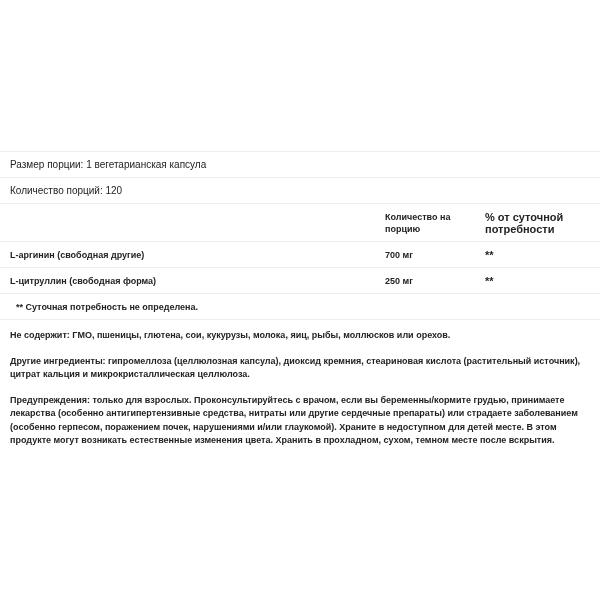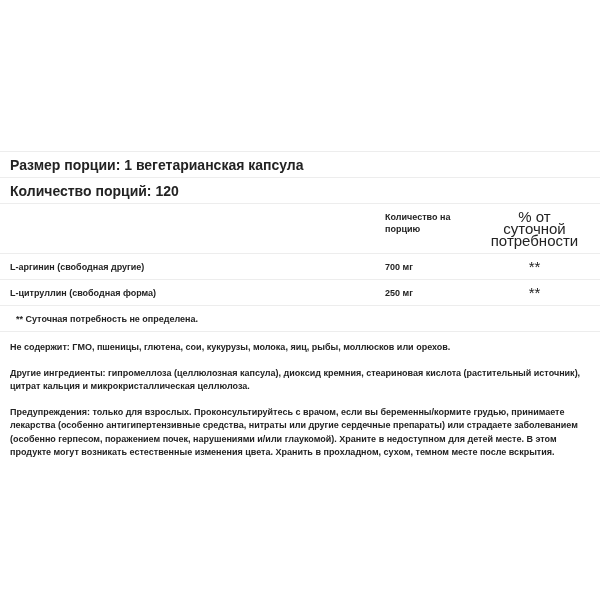--- a/index.html
+++ b/index.html
@@ -45,30 +45,29 @@
   }
   .col-amount {
     width: 100px;
     flex: 0 0 100px;
     font-size: 9px;
     font-weight: bold;
     line-height: 12px;
   }
   .col-dv {
     flex: 1 1 auto;
-    font-size: 15px;
-    font-weight: normal;
+    font-size: 11px;
+    font-weight: bold;
     line-height: 12px;
-    text-align: center;
   }
 
   .serving-line {
     padding: 7px 10px 6px 10px;
-    font-size: 14px;
-    font-weight: bold;
+    font-size: 10px;
+    font-weight: normal;
     line-height: 12px;
   }
 
   .footnote-line {
     padding: 7px 10px 6px 16px;
     font-size: 9px;
     font-weight: bold;
     line-height: 12px;
   }
 

